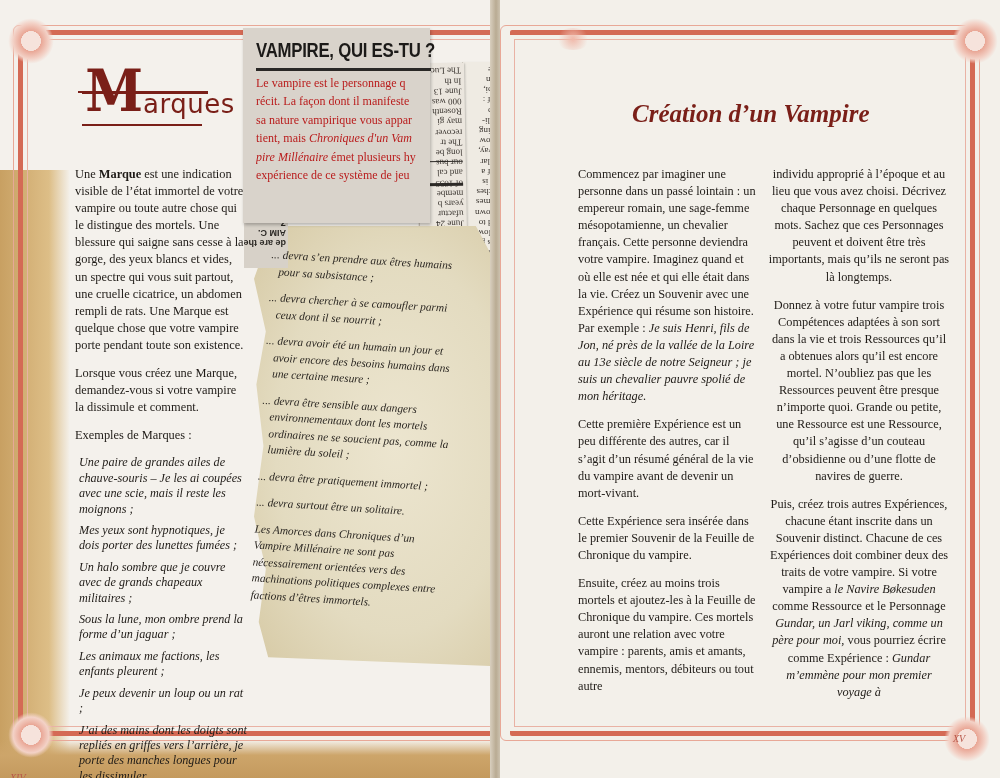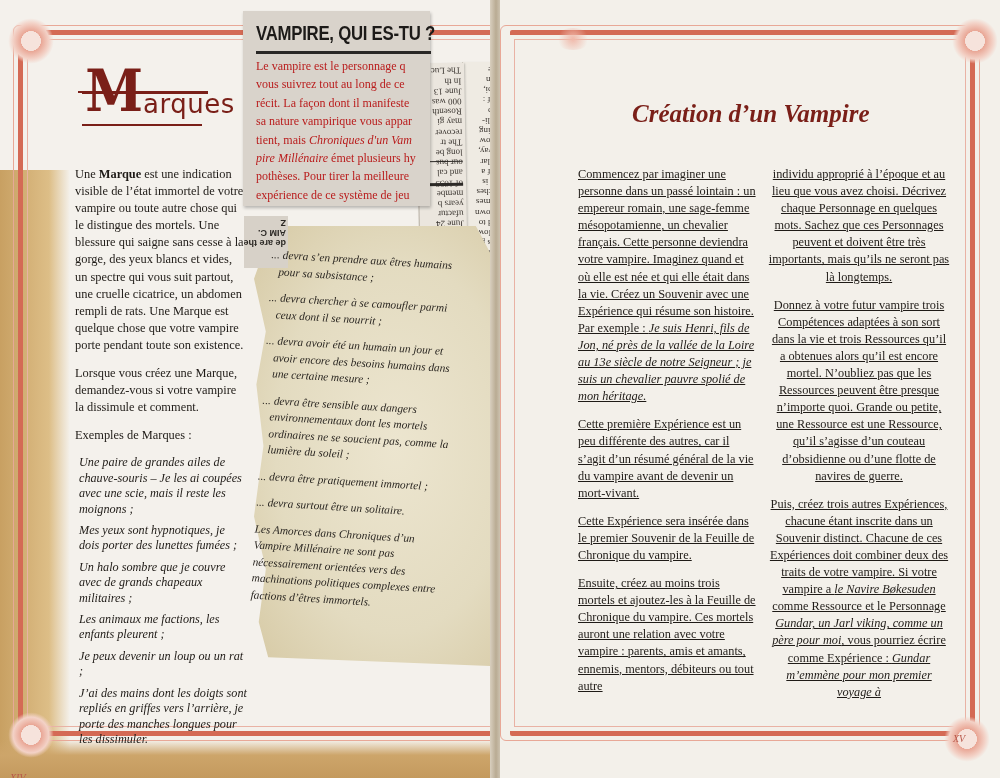--- a/index.html
+++ b/index.html
@@ -49,21 +49,21 @@
   .marques-title .r1 { top: 29px; width: 130px; }
   .marques-title .r2 { top: 31px; left: 4px; width: 126px; height: 1px; }
   .marques-title .r3 { top: 62px; left: 4px; width: 120px; }
 
   .left-col { position: absolute; left: 75px; top: 166px; width: 172px; font-size: 12.4px; line-height: 17.1px; }
   .left-col p { margin-bottom: 11px; }
   .left-col .examples { margin-left: 4px; margin-top: 4px; }
   .left-col .examples p { font-style: italic; margin-bottom: 6px; line-height: 15.4px; font-size: 12.2px; }
 
   
-  .clip { position: absolute; left: 243px; top: 11px; width: 187px; height: 195px;
+  .clip { position: absolute; left: 243px; top: 28px; width: 187px; height: 195px;
           background: #d9d3cb; box-shadow: 1px 2px 3px rgba(0,0,0,0.25); padding-left: 7px; }
   .clip-title { position: absolute; left: 13px; top: 11px; font-family: "Liberation Sans", sans-serif;
           font-weight: bold; font-size: 19.5px; letter-spacing: -0.3px; transform: scaleX(0.86);
           transform-origin: left; color: #1c1a18; white-space: nowrap; }
   .clip-rule { position: absolute; left: 13px; top: 40px; width: 175px; height: 3px; background: #2a2826; }
   .clip-body { position: absolute; left: 13px; top: 46px; width: 175px; font-size: 12px; line-height: 18.4px;
           color: #b91c1c; overflow: hidden; height: 145px; white-space: nowrap; }
   .clip-body i { font-style: italic; }
 
   .news-strip { position: absolute; background: #ebe6de; border-left: 1px solid #b9b2a7;
@@ -87,21 +87,21 @@
   .torn-text { position: absolute; left: 272px; top: 246px; width: 200px; transform: rotate(3.5deg);
           transform-origin: left top; font-style: italic; font-size: 11.3px; line-height: 16.5px; color: #2c2823; }
   .torn-text p { margin-bottom: 10px; }
   .torn-text .lead { padding-left: 8px; text-indent: -8px; }
   .torn-text .closing { margin-top: 6px; }
 
   
   .right-title { position: absolute; left: 632px; top: 100px; font-size: 25px; font-style: italic; font-weight: bold;
           color: #7a1f18; white-space: nowrap; }
   .right-col { position: absolute; top: 166px; width: 180px; font-size: 12.3px; line-height: 17.1px; }
-  .right-col p { margin-bottom: 11px; text-decoration: underline; }
+  .right-col p { margin-bottom: 11px; }
   .right-col i { font-style: italic; }
   .col-a { left: 578px; }
   .col-b { left: 768px; width: 182px; text-align: center; }
 </style>
 </head>
 <body>
 
 <div class="spread">
 
   <div class="page page-left"></div>
@@ -121,20 +121,21 @@
   </div>
 
   <div class="left-col">
     <p><span>Une </span><b>Marque</b><span> est une indication visible de l’état immortel de votre vampire ou toute autre chose qui le distingue des mortels. Une blessure qui saigne sans cesse à la gorge, des yeux blancs et vides, un spectre qui vous suit partout, une cruelle cicatrice, un abdomen rempli de rats. Une Marque est quelque chose que votre vampire porte pendant toute son existence.</span></p>
     <p>Lorsque vous créez une Marque, demandez-vous si votre vampire la dissimule et comment.</p>
     <p>Exemples de Marques :</p>
     <div class="examples">
       <p>Une paire de grandes ailes de chauve-souris – Je les ai coupées avec une scie, mais il reste les moignons ;</p>
       <p>Mes yeux sont hypnotiques, je dois porter des lunettes fumées ;</p>
       <p>Un halo sombre que je couvre avec de grands chapeaux militaires ;</p>
+      <p>Sous la lune, mon ombre prend la forme d’un jaguar ;</p>
       <p>Les animaux me factions, les enfants pleurent ;</p>
       <p>Je peux devenir un loup ou un rat ;</p>
       <p>J’ai des mains dont les doigts sont repliés en griffes vers l’arrière, je porte des manches longues pour les dissimuler.</p>
     </div>
   </div>
 
   <div class="news-strip news-strip-b">
     <div class="txt">passed
 e par-
 main
@@ -201,26 +202,24 @@
     <p class="lead">... devra être pratiquement immortel ;</p>
     <p class="lead">... devra surtout être un solitaire.</p>
     <p class="closing">Les Amorces dans Chroniques d’un Vampire Millénaire ne sont pas nécessairement orientées vers des machinations politiques complexes entre factions d’êtres immortels.</p>
   </div>
 
   <div class="clip">
     <div class="clip-title">VAMPIRE, QUI ES-TU ?</div>
     <div class="clip-rule"></div>
     <div class="clip-body" id="clip-body">
         <div><span>Le vampire est le personnage q</span></div>
-        <div><span>vous suivrez tout au long de ce</span></div>
         <div><span>récit. La façon dont il manifeste</span></div>
         <div><span>sa nature vampirique vous appar</span></div>
         <div><span>tient, mais </span><i>Chroniques d'un Vam</i></div>
         <div><span></span><i>pire Millénaire</i><span> émet plusieurs hy</span></div>
-        <div><span>pothèses. Pour tirer la meilleure</span></div>
         <div><span>expérience de ce système de jeu</span></div>
       </div>
   </div>
 
   <div class="gutter"></div>
 
   <div class="page page-right"></div>
   <div class="frame frame-right"></div>
   <div class="top-knot"></div>
   <div class="corner tr"></div>

